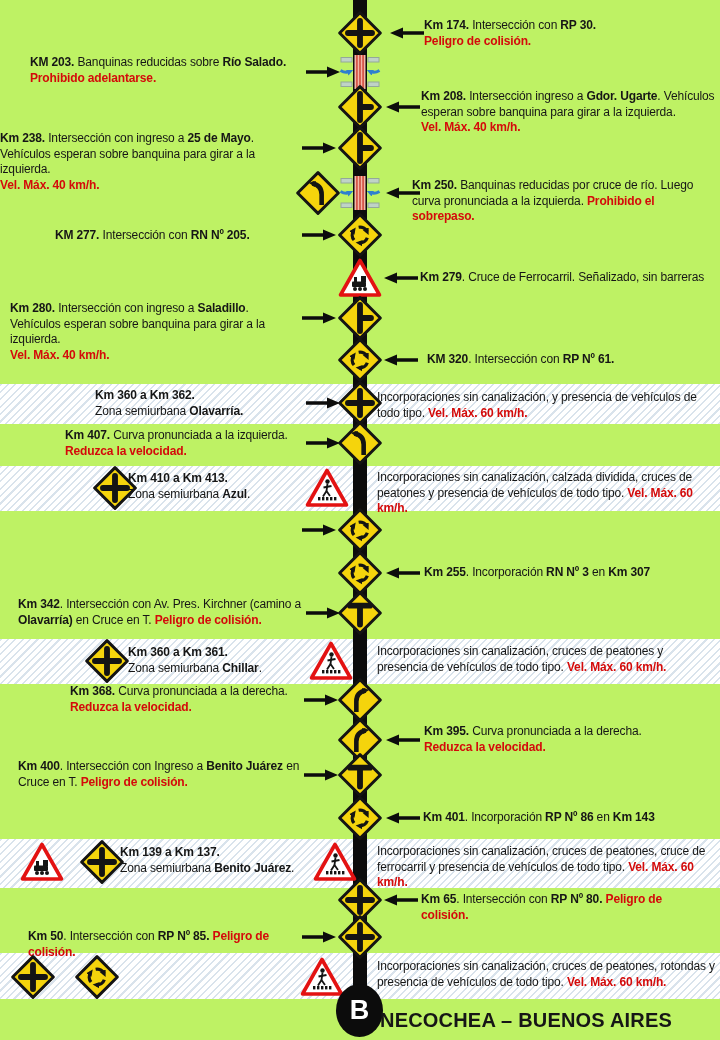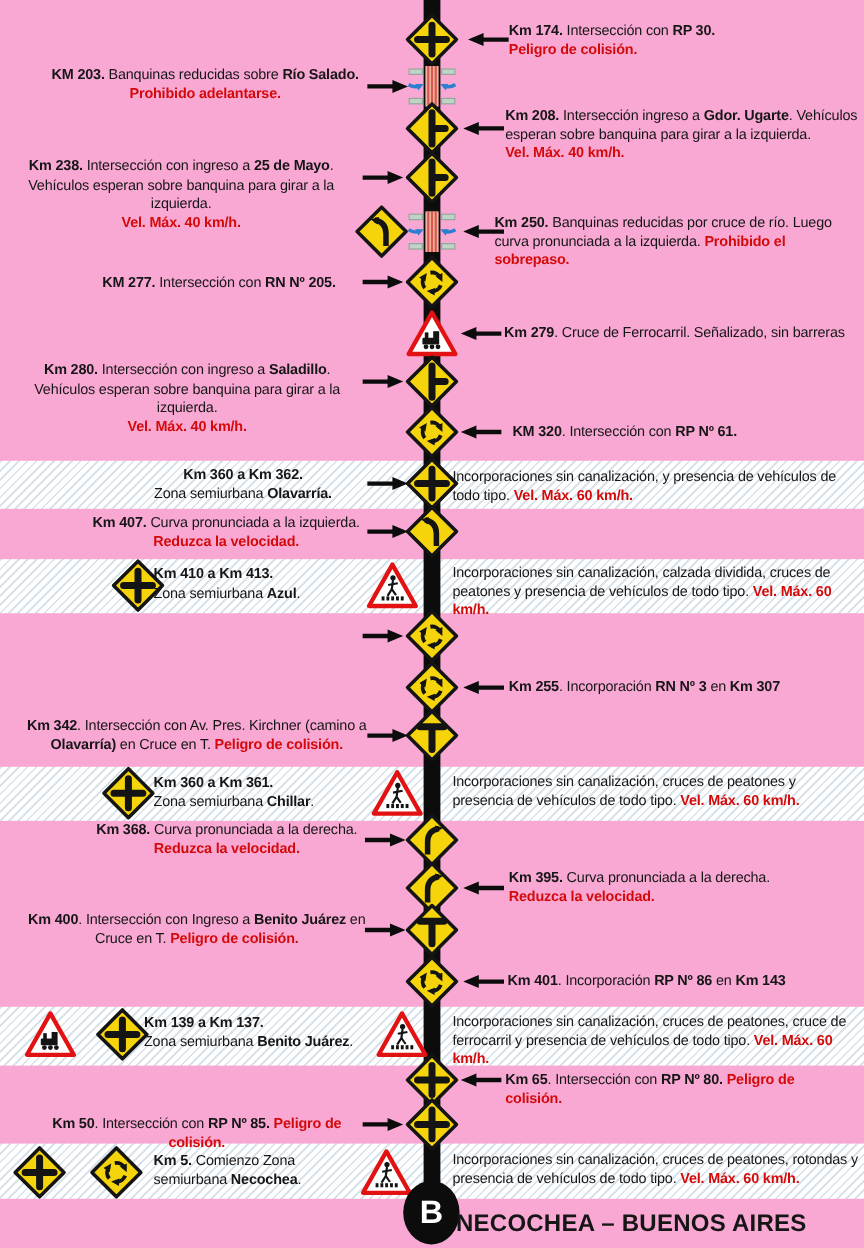--- a/index.html
+++ b/index.html
@@ -1,23 +1,23 @@
 <!DOCTYPE html>
 <html style="--red: #d40a0a; --yellow: #F5D40C; --road: #0c0c0c; --hatch: #d9e3ec;"><head>
 <meta charset="utf-8">
 <style>
   *{box-sizing:border-box;margin:0;padding:0}
   html,body{background:#fff}
-  .canvas{position:relative;width:720px;height:1040px;background:#f9a8d4;overflow:hidden;
+  .canvas{position:relative;width:720px;height:1040px;background:#bef264;overflow:hidden;
           font-family:"Liberation Sans",sans-serif;color:#161616}
   .band{position:absolute;left:0;width:100%;
         background:repeating-linear-gradient(135deg,var(--hatch) 0 1.6px,#ffffff 1.6px 5.2px)}
   .road{position:absolute;left:353px;top:0;width:14px;height:992px;background:var(--road)}
   .l{position:absolute;font-size:12px;line-height:15.5px;letter-spacing:-0.15px}
-  .rt{text-align:center}
+  .rt{text-align:left}
   .ct{text-align:left}
   .sg-n{font-weight:400}
   .sg-b{font-weight:700}
   .sg-r{font-weight:700;color:var(--red)}
   .sign,.arr{position:absolute}
   .arr.flip{transform:scaleX(-1)}
   .bmark{position:absolute;left:336px;top:984px;width:47px;height:53px;border-radius:50%;
          background:#0c0c0c;color:#fff;font-weight:700;font-size:27px;
          display:flex;align-items:center;justify-content:center}
   .title{position:absolute;left:380px;top:1009px;font-size:20px;font-weight:700;letter-spacing:.2px}
@@ -378,23 +378,20 @@
 
   <svg class="sign" style="left:10px;top:954px" width="46" height="46">
       <use href="#s-cross"></use>
     </svg>
   <svg class="sign" style="left:74px;top:954px" width="46" height="46">
       <use href="#s-round"></use>
     </svg>
   <svg class="sign" style="left:300px;top:957px" width="44" height="40">
       <use href="#s-ped"></use>
     </svg>
-  <div class="l ct" style="left:128px;top:960px;width:170px">
-    <div><span class="sg-b">Km 5.</span><span class="sg-n"> Comienzo Zona semiurbana </span><span class="sg-b">Necochea</span><span class="sg-n">.</span></div>
-  </div>
   <div class="l" style="left:377px;top:959px;width:340px">
     <div><span class="sg-n">Incorporaciones sin canalización, cruces de peatones, rotondas y presencia de vehículos de todo tipo. </span><span class="sg-r">Vel. Máx. 60  km/h.</span></div>
   </div>
 
   <div class="bmark">
     <span>B</span>
   </div>
   <div class="title">NECOCHEA – BUENOS AIRES</div>
 
 </div>

